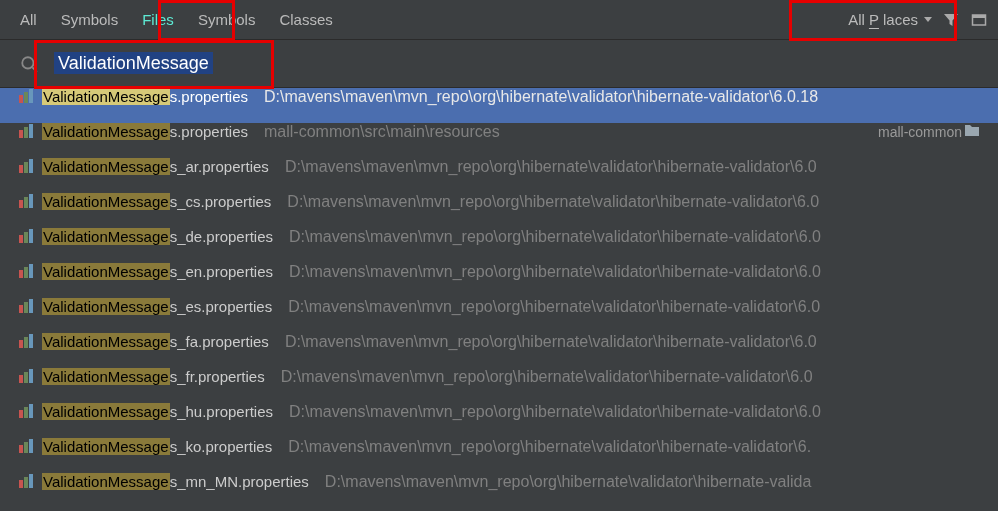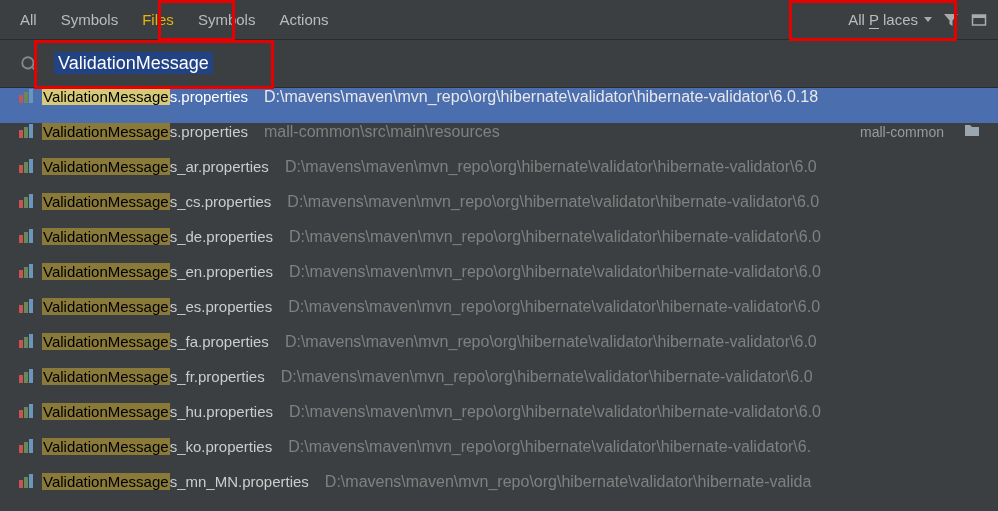--- a/index.html
+++ b/index.html
@@ -22,21 +22,21 @@
     border-bottom: 1px solid #2b2b2b;
   }
   .tabs { display: flex; gap: 24px; align-items: center; height: 100%; }
   .tab {
     color: #bbbbbb;
     cursor: pointer;
     height: 100%;
     display: flex;
     align-items: center;
   }
-  .tab.active { color: #eab308; }
+  .tab.active { color: #5eead4; }
   .underline { text-decoration: underline; text-underline-offset: 3px; }
   .spacer { flex: 1; }
   .right-head { display: flex; align-items: center; gap: 10px; height: 100%; }
   .scope {
     color: #bbbbbb;
     display: flex;
     align-items: center;
     gap: 4px;
     cursor: pointer;
   }
@@ -84,21 +84,21 @@
     background: #8a7a3a;
     color: #000000;
     padding: 0 1px;
   }
   .row.selected .fname .hl { background: #d6c978; color: #000000; }
   .path { color: #808080; margin-left: 8px; font-size: 16px; }
   .module-tag {
     margin-left: auto;
     display: flex;
     align-items: center;
-    gap: 20px;
+    gap: 2px;
     color: #9a9a9a;
     font-size: 14px;
   }
   .folder-ic { width: 16px; height: 14px; }
   
   .redbox { position: absolute; border: 3px solid #e60000; pointer-events: none; }
   .rb1 { left: 158px; top: 0px; width: 77px; height: 41px; }
   .rb2 { left: 34px; top: 40px; width: 240px; height: 49px; }
   .rb3 { left: 789px; top: 0px; width: 168px; height: 41px; }
 </style>
@@ -113,21 +113,21 @@
     <div class="tab">
         <span>Symbols</span>
       </div>
     <div class="tab active">
         <span>Files</span>
       </div>
     <div class="tab">
         <span>Symbols</span>
       </div>
     <div class="tab">
-        <span>Actions</span>
+        <span>Classes</span>
       </div>
   </div>
   <div class="spacer"></div>
   <div class="right-head">
     <div class="scope">
       <span>All </span>
         <span class="underline">P</span>
         <span>laces</span>
       <span class="chev-down"></span>
     </div>

